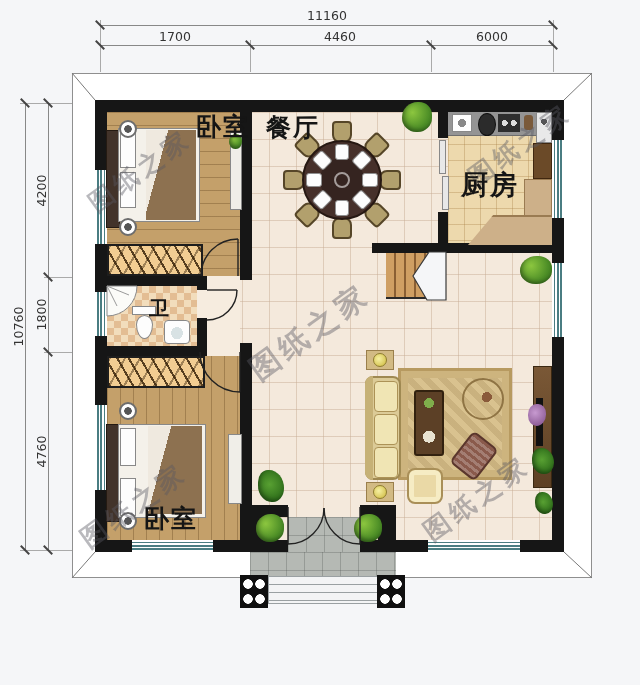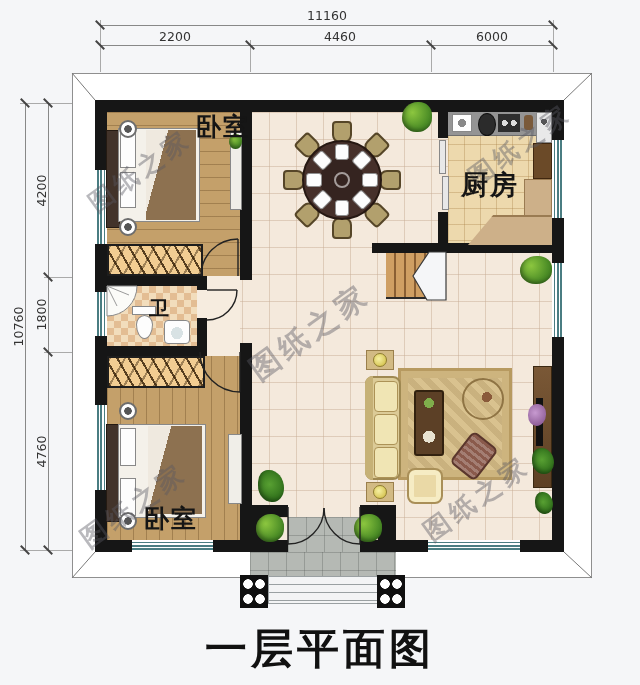--- a/index.html
+++ b/index.html
@@ -46,21 +46,21 @@
   <div class="ext" style="left:250px;top:40px;width:1px;height:32px"></div>
   <div class="ext" style="left:431px;top:40px;width:1px;height:32px"></div>
   <div class="ext" style="left:553px;top:20px;width:1px;height:52px"></div>
   <div class="tick" style="left:100px;top:25px"></div>
   <div class="tick" style="left:553px;top:25px"></div>
   <div class="tick" style="left:100px;top:45px"></div>
   <div class="tick" style="left:250px;top:45px"></div>
   <div class="tick" style="left:431px;top:45px"></div>
   <div class="tick" style="left:553px;top:45px"></div>
   <div class="dt" style="left:296px;top:8px;width:62px">11160</div>
-  <div class="dt" style="left:145px;top:29px;width:60px">2200</div>
+  <div class="dt" style="left:145px;top:29px;width:60px">1700</div>
   <div class="dt" style="left:310px;top:29px;width:60px">4460</div>
   <div class="dt" style="left:462px;top:29px;width:60px">6000</div>
 
   <div class="dl" style="left:25px;top:103px;width:1px;height:447px"></div>
   <div class="dl" style="left:48px;top:103px;width:1px;height:447px"></div>
   <div class="ext" style="left:20px;top:103px;width:52px;height:1px"></div>
   <div class="ext" style="left:44px;top:277px;width:28px;height:1px"></div>
   <div class="ext" style="left:44px;top:352px;width:28px;height:1px"></div>
   <div class="ext" style="left:20px;top:550px;width:52px;height:1px"></div>
   <div class="tick" style="left:25px;top:103px"></div>
@@ -225,18 +225,18 @@
     <polygon points="446,252 446,300 427,300 413,276 429,252" fill="#f5f6f8" stroke="#3a3a3a" stroke-width="1.2"></polygon>
   </svg>
 
   <div class="wm" style="left:80px;top:154px;font-size:25px">图纸之家</div>
   <div class="wm" style="left:460px;top:128px;font-size:25px">图纸之家</div>
   <div class="wm" style="left:240px;top:312px;font-size:30px">图纸之家</div>
   <div class="wm" style="left:72px;top:488px;font-size:26px">图纸之家</div>
   <div class="wm" style="left:415px;top:481px;font-size:26px">图纸之家</div>
 
   <div class="lbl" style="left:196px;top:110px">卧室</div>
+  <div class="lbl" style="left:266px;top:111px">餐厅</div>
   <div class="lbl" style="left:461px;top:167px;font-size:27px">厨房</div>
   <div class="lbl" style="left:149px;top:295px;font-size:20px">卫</div>
   <div class="lbl" style="left:144px;top:502px">卧室</div>
 
-  <div class="title">一层平面图</div>
 </div>
 
 </body></html>

